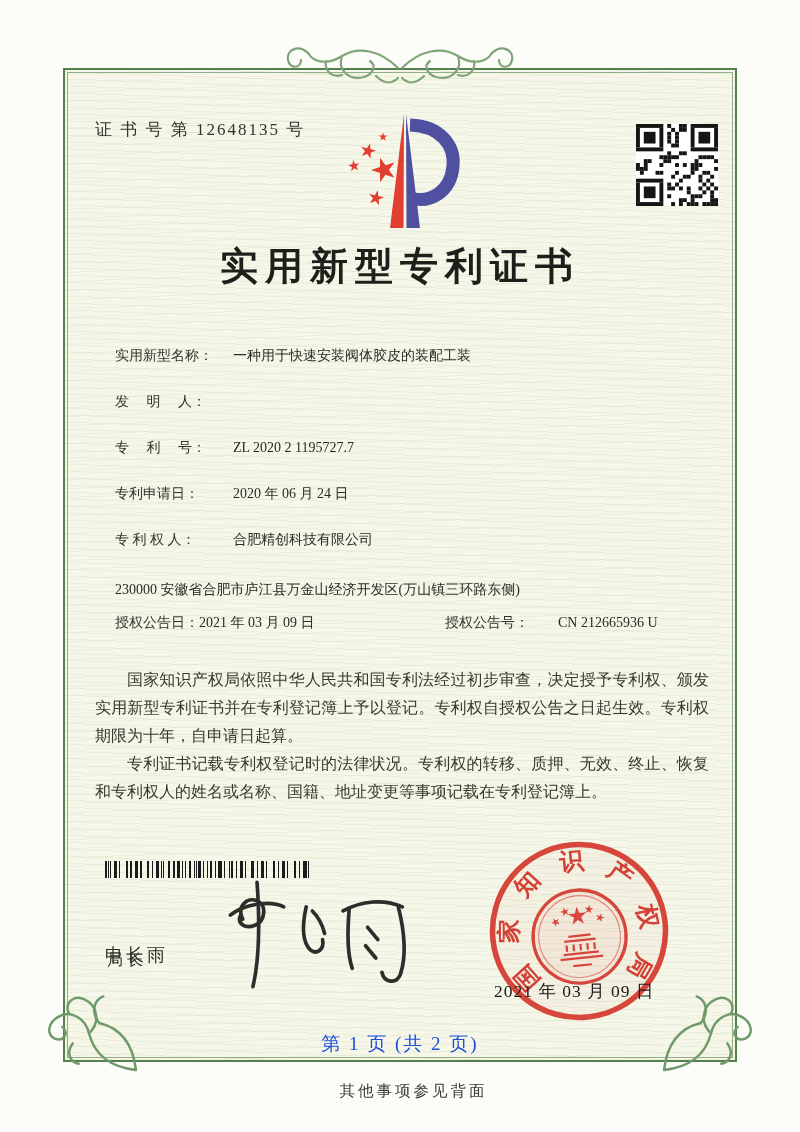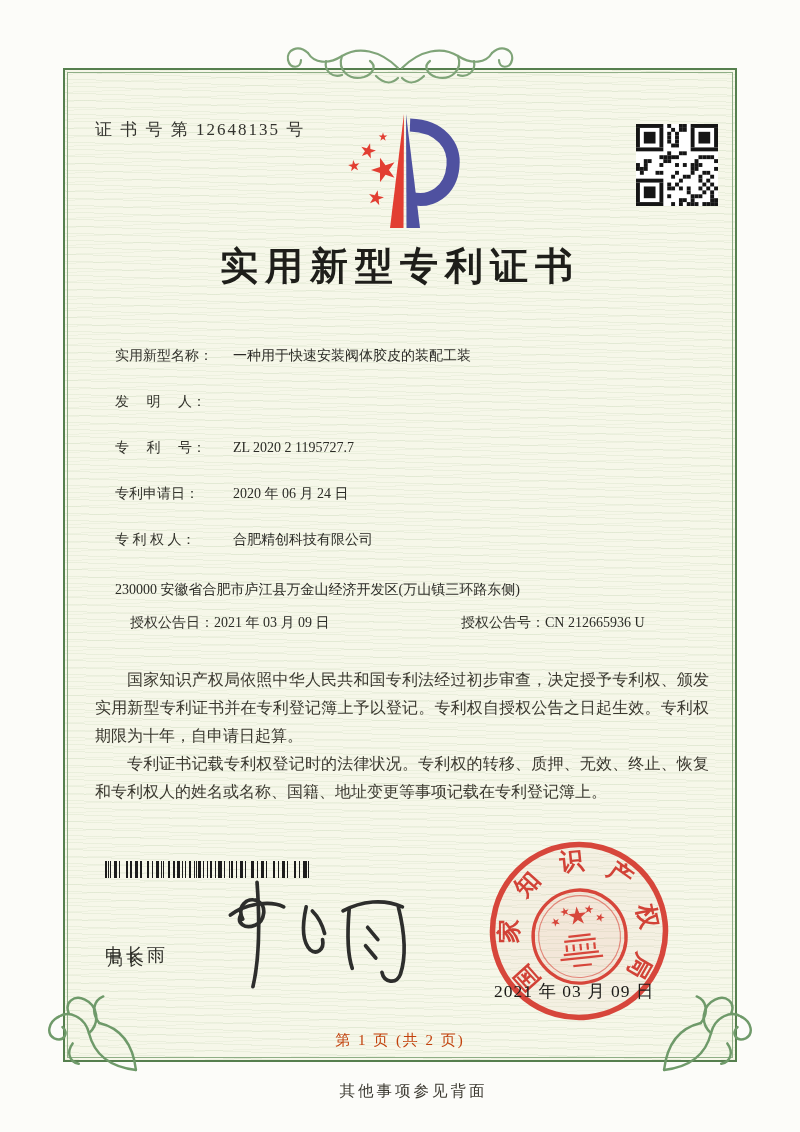--- a/index.html
+++ b/index.html
@@ -32,39 +32,39 @@
     font-size:38px;font-weight:bold;letter-spacing:7px;color:#1e1e1a;
   }
   
   .fields{left:95px;top:346px;width:614px;font-size:14px;margin-left:20px;}
   .field-row{display:flex;line-height:20px;margin-bottom:26px;}
   .field-label{width:118px;flex:0 0 118px;white-space:pre;color:#33332c;}
   .field-value{flex:1;color:#2b2b26;}
   .field-row.address{margin-bottom:8px;}
   .field-row.address .field-value{line-height:27px;max-width:480px;}
   .grant-row{position:relative;height:22px;line-height:20px;margin-top:10px;}
-  .grant-a{position:absolute;left:15px;display:flex;justify-content:flex-end;}
-  .grant-b{position:absolute;left:346px;display:flex;}
+  .grant-a{position:absolute;left:0;display:flex;justify-content:flex-end;}
+  .grant-b{position:absolute;left:330px;display:flex;gap:29px;}
   .grant-row .field-label{width:auto;flex:none;}
   
   .body-text{left:95px;top:666px;width:614px;font-size:16px;line-height:28px;
     text-align:justify;color:#3a382f;}
   .body-text p{margin:0;text-indent:2em;}
   
   .barcode{left:105px;top:861px;width:205px;height:17px;
     background-image:
       repeating-linear-gradient(90deg,#1c1c1c 0 2px,rgba(0,0,0,0) 2px 5px,#1c1c1c 5px 6px,rgba(0,0,0,0) 6px 9px,#1c1c1c 9px 12px,rgba(0,0,0,0) 12px 14px,#1c1c1c 14px 15px,rgba(0,0,0,0) 15px 21px),
       repeating-linear-gradient(90deg,rgba(0,0,0,0) 0 3px,#1c1c1c 3px 4px,rgba(0,0,0,0) 4px 11px);
   }
   .signer-title{left:107px;top:950px;font-size:16px;letter-spacing:4px;color:#2e2e28;text-align:center;}
   .signer-name{left:105px;top:943px;font-size:18px;letter-spacing:3px;color:#2e2e28;}
   .signature{left:212px;top:876px;width:215px;height:118px;}
   .seal{left:486px;top:838px;width:186px;height:186px;transform:rotate(-6deg);opacity:.92;}
   .seal-date{left:494px;top:979px;font-size:17.5px;letter-spacing:1px;color:#1c1c19;z-index:5;white-space:pre;}
-  .page-info{left:0;right:0;top:1031px;text-align:center;font-size:15px;letter-spacing:2px;color:#c2410c;}
+  .page-info{left:0;right:0;top:1031px;text-align:center;font-size:19px;letter-spacing:2px;color:#1d4ed8;}
   .footer-note{left:0;right:0;top:1081px;text-align:center;font-size:15.5px;letter-spacing:3px;color:#3c3a32;padding-left:27px;}
   .seal text{font-family:"Liberation Serif","DejaVu Serif",serif;font-weight:bold;}
 </style>
 </head>
 <body>
 
 <svg width="0" height="0" style="position:absolute" aria-hidden="true">
   <defs>
     <path id="star" d="M0,-1 L0.2245,-0.309 L0.9511,-0.309 L0.3633,0.118 L0.5878,0.809 L0,0.382 L-0.5878,0.809 L-0.3633,0.118 L-0.9511,-0.309 L-0.2245,-0.309 Z"></path>
     <g id="flourish-half" fill="none" stroke="#7fa478" stroke-width="2.2" stroke-linecap="round">

